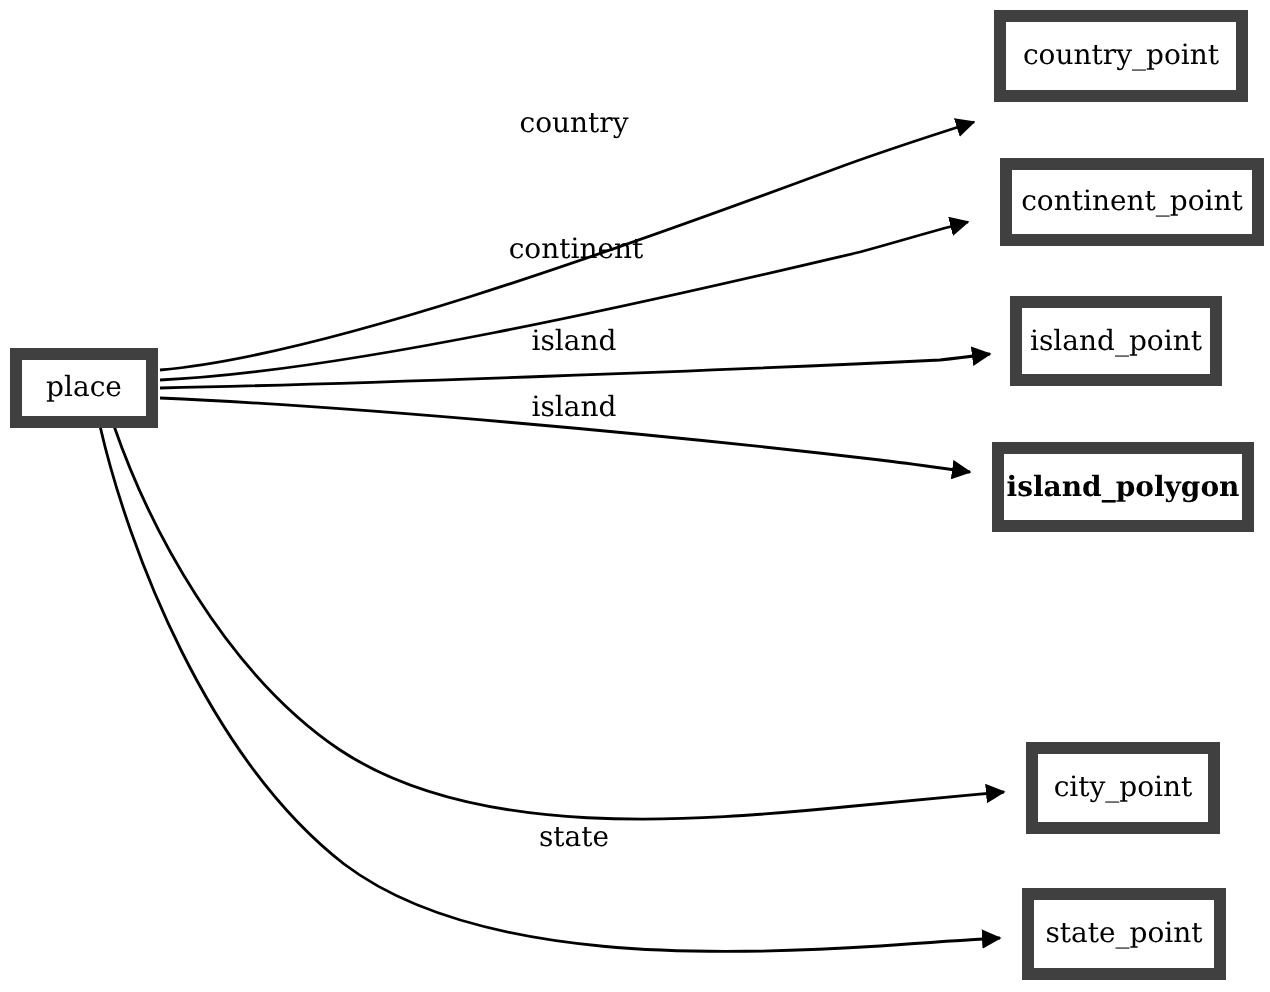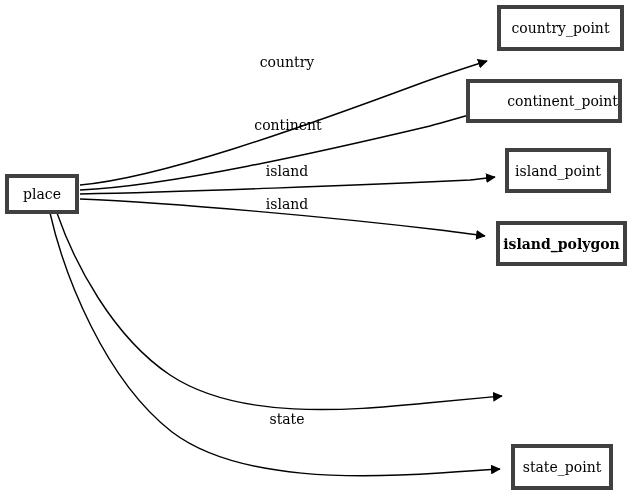--- a/index.html
+++ b/index.html
@@ -19,21 +19,21 @@
   #graph-svg {
     position: absolute;
     left: 0;
     top: 0;
     width: 635px;
     height: 496px;
   }
   .node-box {
     position: absolute;
     box-sizing: border-box;
-    border: 4px solid #404040;
+    border: 6px solid #404040;
     background: #ffffff;
     display: flex;
     align-items: center;
     justify-content: center;
     color: #000000;
     font-family: "DejaVu Serif", "Liberation Serif", serif;
     font-size: 14px;
     line-height: 1;
     white-space: nowrap;
   }
@@ -77,32 +77,35 @@
   </svg>
 
   <div class="node-box" style="left:5px; top:174px; width:74px; height:40px;">
     <span>place</span>
   </div>
 
   <div class="node-box" style="left:497px; top:5px; width:127px; height:46px;">
     <span>country_point</span>
   </div>
 
-  <div class="node-box" style="left:466px; top:79px; width:156px; height:44px;justify-content:flex-end;">
+  <div class="node-box" style="left:500px; top:79px; width:132px; height:44px;">
     <span>continent_point</span>
   </div>
 
   <div class="node-box" style="left:505px; top:148px; width:106px; height:45px;">
     <span>island_point</span>
   </div>
 
   <div class="node-box" style="left:496px; top:221px; width:131px; height:45px;font-weight:bold;">
     <span>island_polygon</span>
   </div>
 
+  <div class="node-box" style="left:513px; top:371px; width:97px; height:46px;">
+    <span>city_point</span>
+  </div>
 
   <div class="node-box" style="left:511px; top:444px; width:102px; height:46px;">
     <span>state_point</span>
   </div>
 
   <div class="edge-label" style="left:287px; top:54px;">
     <span>country</span>
   </div>
 
   <div class="edge-label" style="left:288px; top:117px;">

